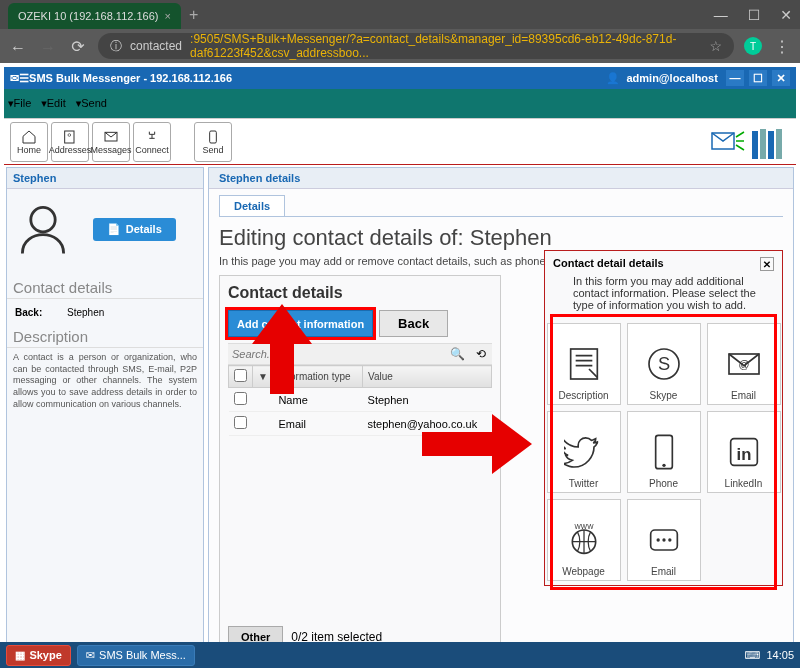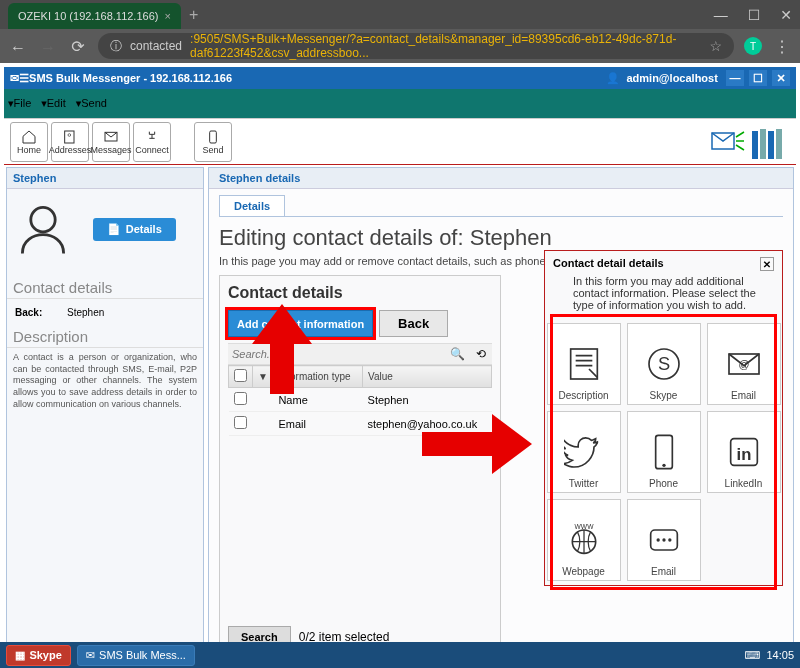--- a/index.html
+++ b/index.html
@@ -226,21 +226,21 @@
               </tr>
           <tr>
                 <td><input type="checkbox" style=""></td>
                 <td></td>
                 <td>Email</td>
                 <td>stephen@yahoo.co.uk</td>
               </tr>
         </tbody>
           </table>
         <div class="delete-row">
-          <button class="btn-delete">Search</button>
+          <button class="btn-delete">Other</button>
           <span>0/2 item selected</span>
         </div>
       </div>
 
       <div class="detail-panel">
         <div class="detail-panel-title">
           <span>Contact detail details</span>
           <span class="detail-panel-close">✕</span>
         </div>
         <div class="detail-panel-desc">In this form you may add additional contact information. Please select the type of information you wish to add.</div>

